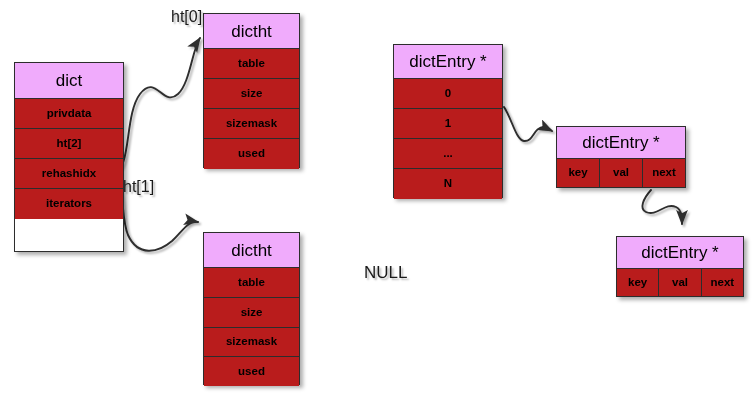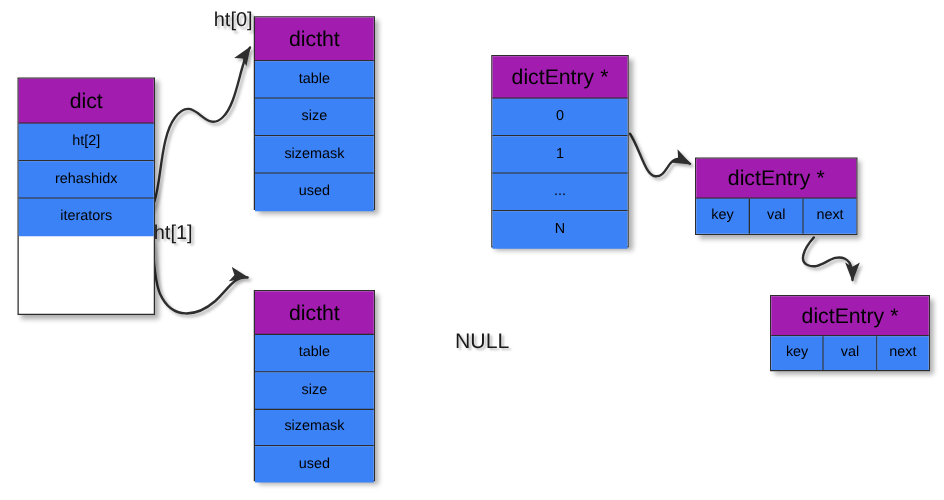--- a/index.html
+++ b/index.html
@@ -20,41 +20,42 @@
   .struct {
     position: absolute;
     box-sizing: border-box;
     border: 1.5px solid #2d2d2d;
     background: #ffffff;
     box-shadow: 3px 3px 4px rgba(0,0,0,0.32);
     z-index: 5;
   }
   .struct .hdr {
     box-sizing: border-box;
-    background: #a21caf;
+    background: #f0abfc;
     color: #000;
     text-align: center;
     font-size: 17px;
     line-height: 1;
     display: flex;
     align-items: center;
     justify-content: center;
     border-bottom: 1.5px solid #2d2d2d;
   }
   .struct .cell {
     box-sizing: border-box;
-    background: #3b82f6;
+    background: #b91c1c;
     color: #000;
     text-align: center;
     font-size: 11.5px;
     line-height: 1;
     display: flex;
     align-items: center;
     justify-content: center;
     border-bottom: 1.5px solid #2d2d2d;
+    font-weight: bold;
   }
   .struct .cell:last-child { border-bottom: none; }
 
   
   .struct .row3 {
     display: flex;
     box-sizing: border-box;
   }
   .struct .row3 .cell {
     flex: 1 1 0;
@@ -112,20 +113,21 @@
 
     <path d="M504,107 C512,119 516,140 524,141 C534,142 533,127 544,127 C549,127 550,130 552,131" fill="none" stroke="#2d2d2d" stroke-width="1.9" stroke-linecap="round" marker-end="url(#ah)" filter="url(#softshadow)"></path>
 
     <path d="M651,190 C643,199 639,209 646,212 C657,217 665,202 676,207 C682,210 682,218 682,224" fill="none" stroke="#2d2d2d" stroke-width="1.9" stroke-linecap="round" marker-end="url(#ah)" filter="url(#softshadow)"></path>
 
     <path d="M301,274 L347,274" fill="none" stroke="#2d2d2d" stroke-width="1.7" marker-end="url(#ah-open)" filter="url(#softshadow)"></path>
   </svg>
 
   <div class="struct" style="left:14px; top:62px; width:110px; height:190px;">
     <div class="hdr" style="height:36px;">dict</div>
+    <div class="cell" style="height:30px;">privdata</div>
     <div class="cell" style="height:30px;">ht[2]</div>
     <div class="cell" style="height:30px;">rehashidx</div>
     <div class="cell" style="height:30px;">iterators</div>
   </div>
 
   <div class="label" style="left:135px; top:8px;margin-left:36px;">ht[0]</div>
   <div class="label" style="left:123px; top:178px;">ht[1]</div>
 
   <div class="struct" style="left:203px; top:13px; width:97px; height:155px;">
     <div class="hdr" style="height:35px;">dictht</div>

